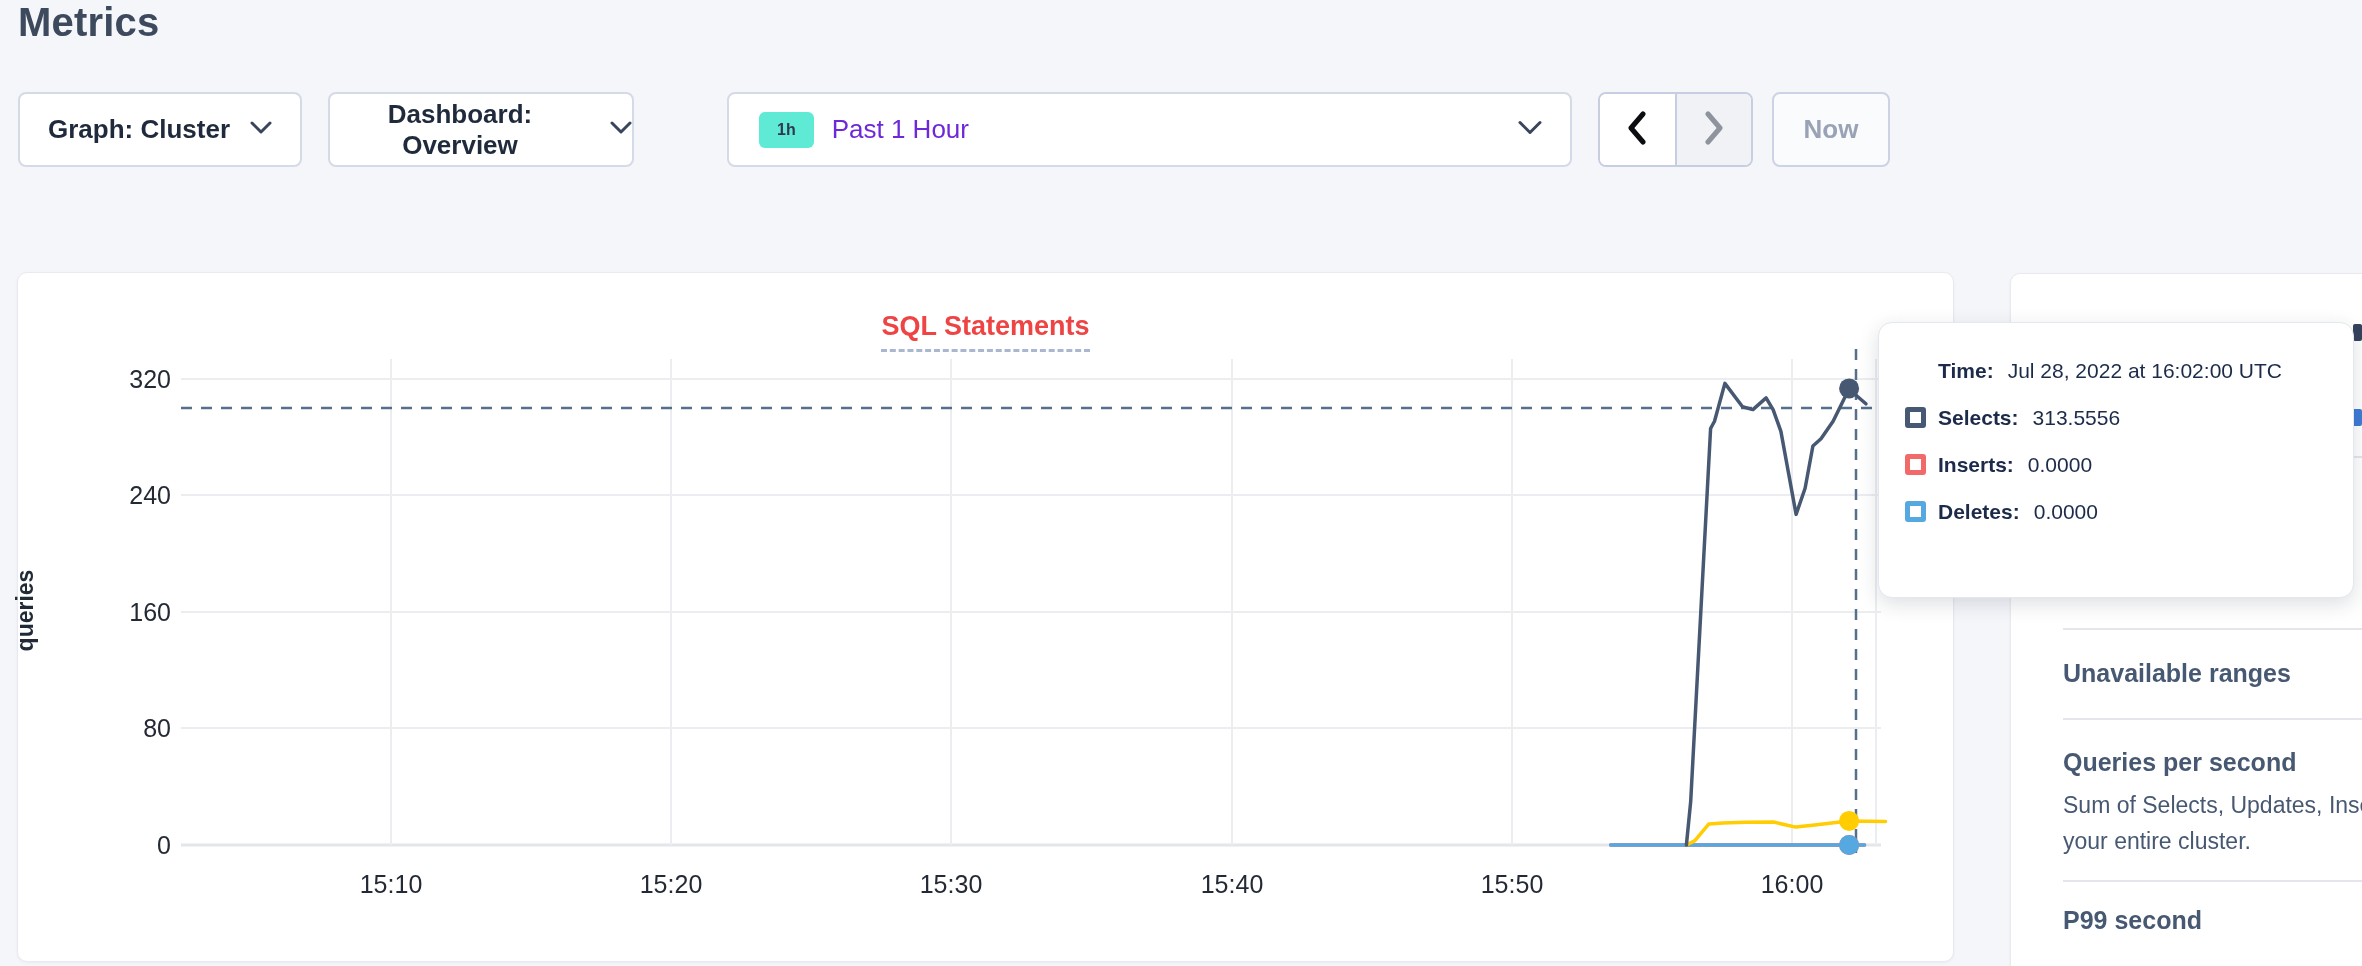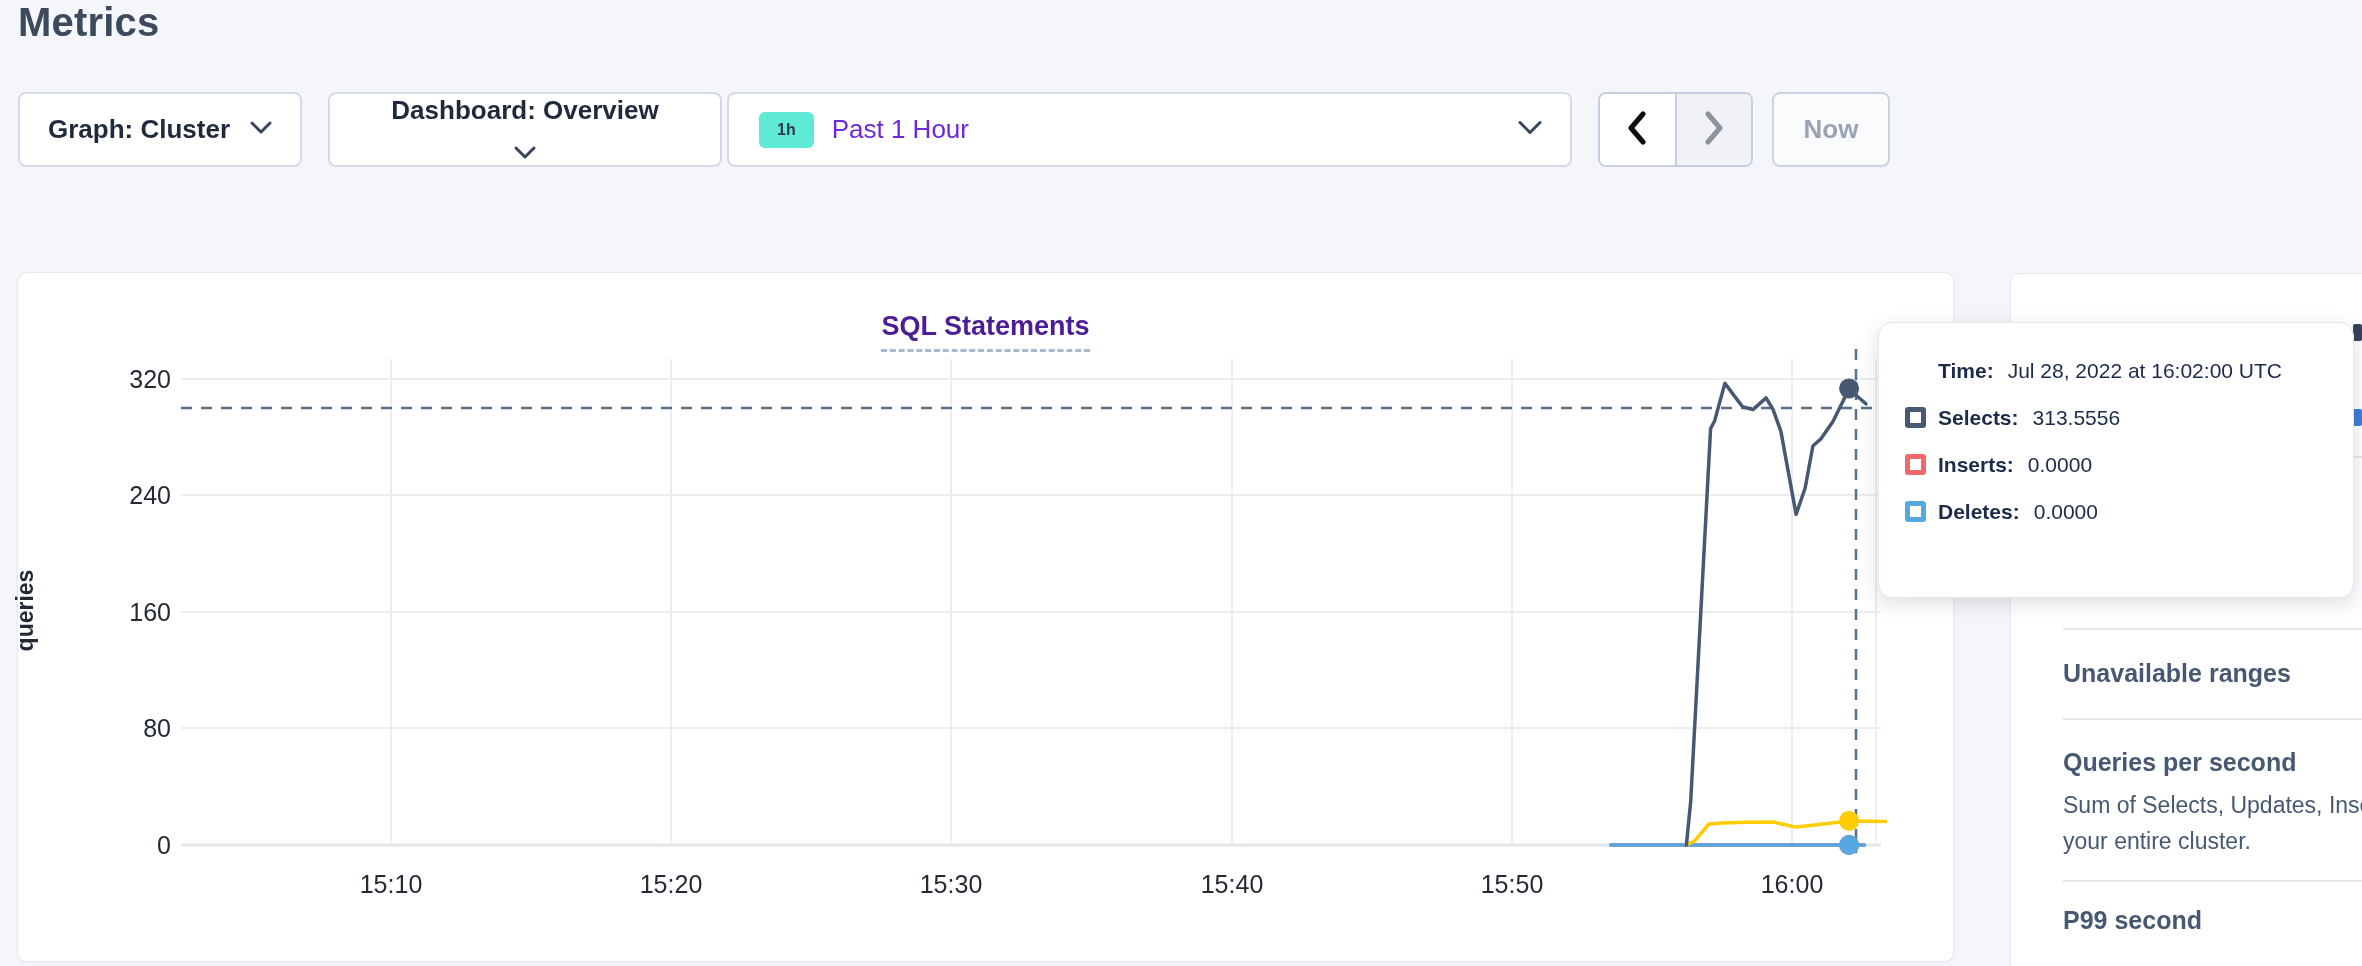--- a/index.html
+++ b/index.html
@@ -5,40 +5,40 @@
   html,body{margin:0;padding:0;background:#f5f6fa;}
   #canvas{position:relative;width:2362px;height:966px;overflow:hidden;
           font-family:"Liberation Sans","DejaVu Sans",sans-serif;background:#f5f6fa;}
   
   .page-title{position:absolute;left:18px;top:0px;font-size:40px;font-weight:600;color:#3d4a5e;letter-spacing:.2px;}
   
   .ctl{position:absolute;top:92px;height:75px;box-sizing:border-box;background:#fff;
        border:2px solid #d4dae8;border-radius:8px;display:flex;align-items:center;cursor:pointer;text-align:center;}
   .ctl-label{font-size:26px;font-weight:700;color:#1f2a3c;}
   .dd-graph{left:18px;width:284px;justify-content:center;gap:20px;}
-  .dd-dash{left:328px;width:394px;justify-content:center;gap:20px;flex-direction:column;}
+  .dd-dash{left:328px;width:306px;justify-content:center;gap:20px;}
   .time-sel{left:727px;width:845px;padding-left:30px;}
   .time-badge{background:#5eead4;color:#2f3a50;font-size:16px;font-weight:700;border-radius:6px;
               padding:9px 18px;margin-right:18px;}
   .time-label{font-size:26px;font-weight:400;color:#6d28d9;}
   .time-chev{position:absolute;right:28px;top:50%;transform:translateY(-50%);}
   .nav-group{position:absolute;left:1598px;top:92px;width:155px;height:75px;box-sizing:border-box;
              border:2px solid #c7cee2;border-radius:8px;display:flex;overflow:hidden;background:#fff;}
   .nav-half{flex:1;display:flex;align-items:center;justify-content:center;}
   .nav-prev{background:#fff;border-right:2px solid #c7cee2;cursor:pointer;}
   .nav-next{background:#f1f2f5;cursor:default;}
   .now-btn{position:absolute;left:1772px;top:92px;width:118px;height:75px;box-sizing:border-box;
            background:#fafbfd;border:2px solid #ccd3e4;border-radius:8px;
            display:flex;align-items:center;justify-content:center;
            font-size:26px;font-weight:600;color:#9aa3b5;cursor:default;}
   
   .chart-card{position:absolute;left:17px;top:272px;width:1935px;height:688px;background:#fff;
               border:1px solid #e8eaef;border-radius:10px;box-shadow:0 1px 3px rgba(20,30,50,.05);}
   .chart-title-wrap{position:absolute;left:0;top:38px;width:100%;text-align:center;}
-  .chart-title{display:inline-block;font-size:27px;font-weight:700;color:#4c1d95;
+  .chart-title{display:inline-block;font-size:27px;font-weight:700;color:#ef4444;
                border-bottom:3px dashed #a9b7d0;padding-bottom:7px;cursor:pointer;}
   .y-axis-label{position:absolute;left:-73px;top:324px;width:160px;text-align:center;
                 transform:rotate(-90deg);font-size:23px;font-weight:700;color:#212b38;}
   .ytick{position:absolute;left:53px;width:100px;text-align:right;font-size:25px;color:#242a35;line-height:30px;}
   .xtick{position:absolute;width:140px;text-align:center;top:596px;font-size:25px;color:#242a35;line-height:30px;}
   .plot-svg{position:absolute;left:0;top:0;}
   
   .tooltip{position:absolute;left:1878px;top:322px;width:476px;height:276px;box-sizing:border-box;
            background:#fff;border:1px solid #e4e7ee;border-radius:14px;
            box-shadow:0 6px 20px rgba(30,40,60,.15);z-index:30;padding:24px 0 0 26px;}

